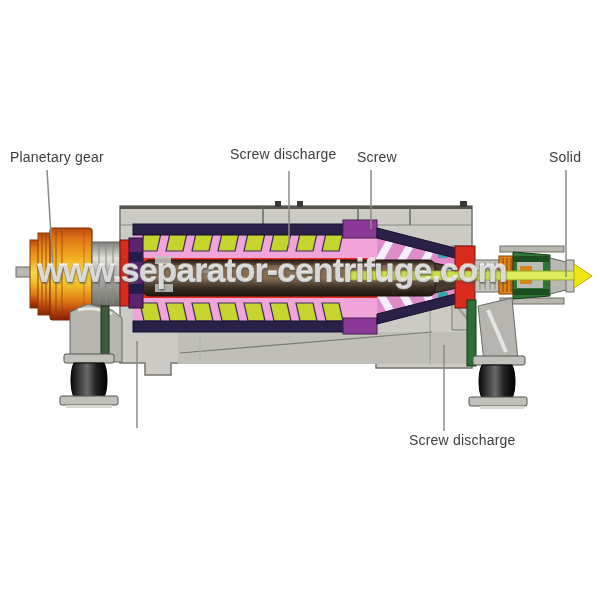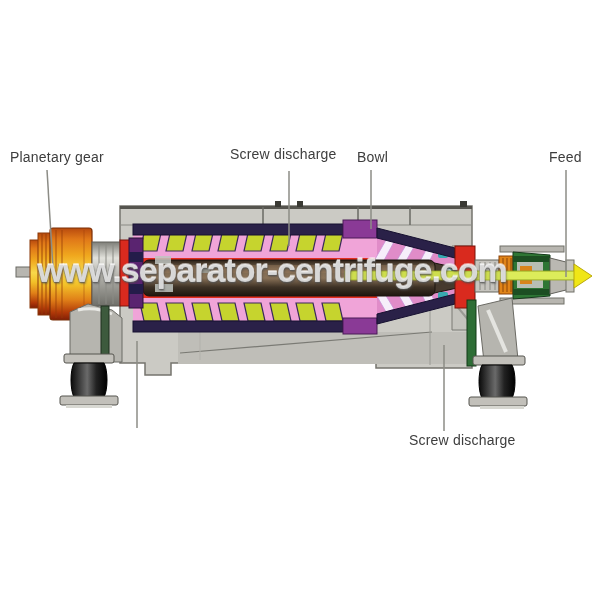--- a/index.html
+++ b/index.html
@@ -220,16 +220,16 @@
       <line x1="566" y1="170" x2="566" y2="277"></line>
       <line x1="137" y1="341" x2="137" y2="428"></line>
       <line x1="444" y1="345" x2="444" y2="431"></line>
     </g>
   </svg>
 
   <div id="watermark">www.separator-centrifuge.com</div>
 
   <div class="diagram-label" id="lbl-planetary">Planetary gear</div>
   <div class="diagram-label" id="lbl-screw">Screw discharge</div>
-  <div class="diagram-label" id="lbl-bowl">Bowl</div>
-  <div class="diagram-label" id="lbl-feed">Feed</div>
+  <div class="diagram-label" id="lbl-bowl">Screw</div>
+  <div class="diagram-label" id="lbl-feed">Solid</div>
   <div class="diagram-label" id="lbl-solid">Screw discharge</div>
 </div>
 
 </body></html>

